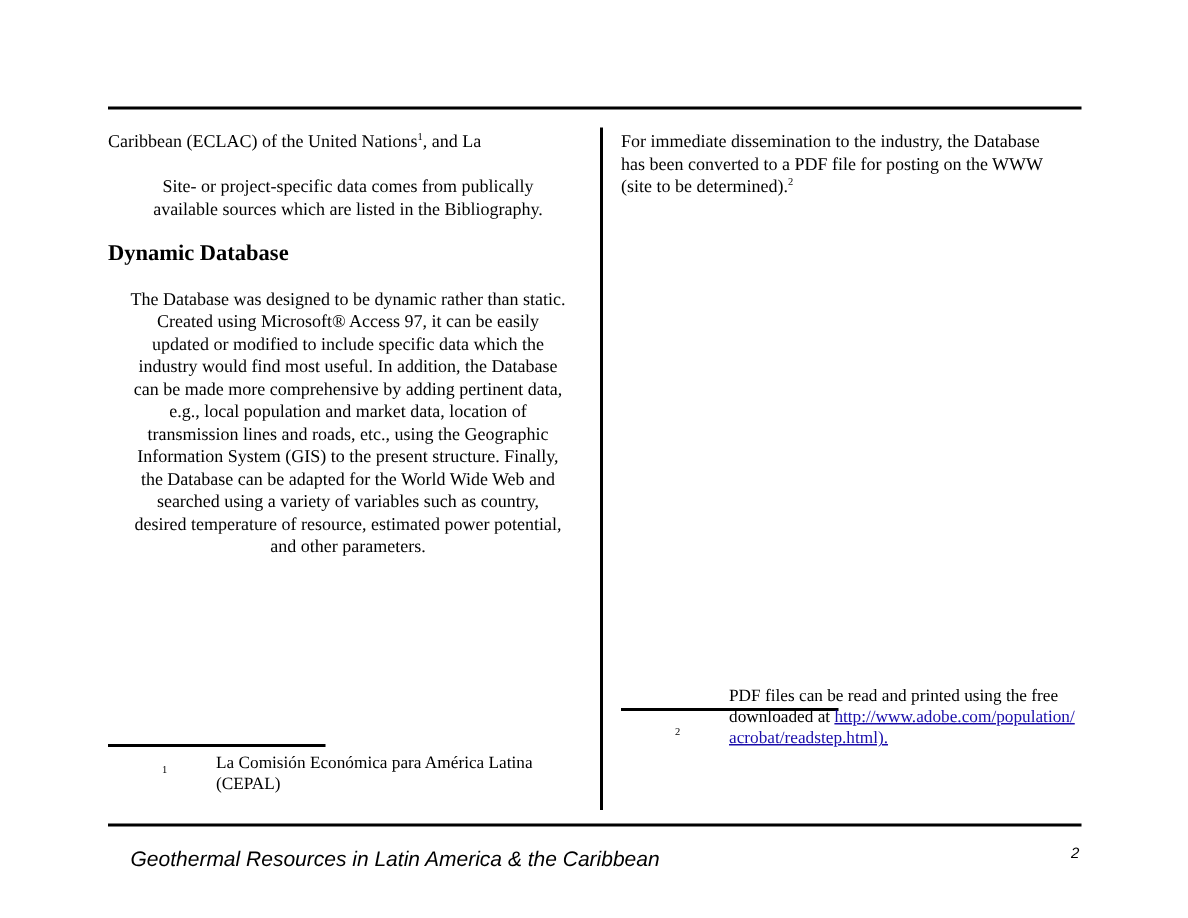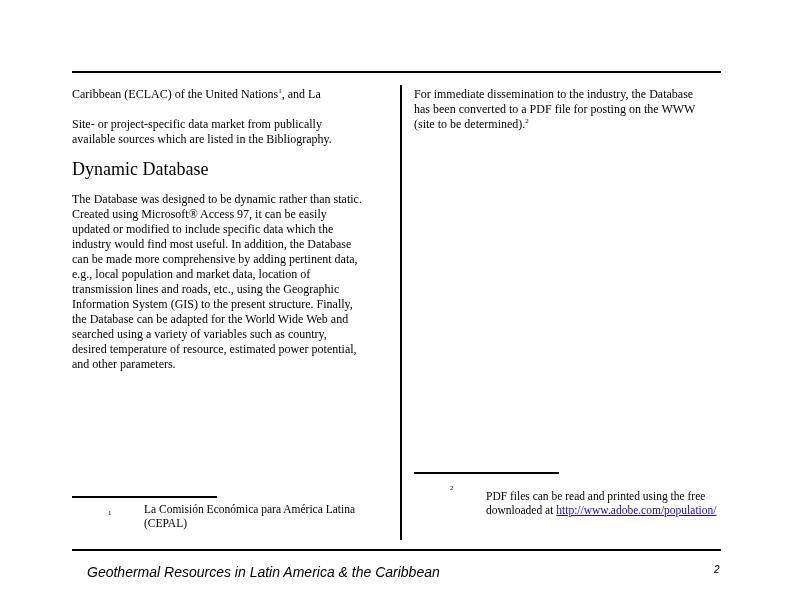--- a/index.html
+++ b/index.html
@@ -4,50 +4,50 @@
 <style>
   html, body { margin:0; padding:0; background:#fff; }
   body { width:792px; height:612px; position:relative; overflow:hidden; font-family:"Liberation Serif", serif; color:#000; }
   .rule-top { position:absolute; left:72px; top:71px; width:649px; height:2px; background:#000; }
   .rule-bottom { position:absolute; left:72px; top:549px; width:649px; height:2px; background:#000; }
   .col-divider { position:absolute; left:400px; top:85px; width:2px; height:455px; background:#000; }
   .col { position:absolute; font-size:12px; line-height:15px; }
   .col-left { left:72px; top:87px; width:320px; }
   .col-right { left:414px; top:87px; width:300px; }
   .col p { margin:0; }
-  .para { white-space:pre-line; }
+  .para { white-space:pre-line;text-align:center; }
   .gap { height:15px; }
-  .heading { font-weight:normal; font-size:18px; }
+  .heading { font-weight:bold; font-size:15px; }
   sup { font-size:7px; line-height:0; vertical-align:5px; }
   .fn-rule { position:absolute; height:1.5px; background:#000; }
   .fn-rule-left { left:72px; top:496px; width:145px; }
   .fn-rule-right { left:414px; top:472px; width:145px; }
   .fn { position:absolute; font-size:11.5px; line-height:14px; }
   .fn-num { position:absolute; font-size:7px; }
   .fn1-num { left:108px; top:509px; }
   .fn1-text { left:144px; top:502px; width:240px; white-space:pre-line; }
   .fn2-num { left:450px; top:484px; }
-  .fn2-text { left:486px; top:489px; width:240px; }
+  .fn2-text { left:486px; top:457px; width:240px; }
   .fn2-text .line { display:block; }
   a.link { color:#1a0dab; text-decoration:underline; }
   .footer-title { position:absolute; left:87px; top:564px; font-family:Liberation Sans, sans-serif; font-style:italic; font-size:14px; }
   .footer-page { position:absolute; left:714px; top:564px; font-family:"Liberation Sans", sans-serif; font-style:italic; font-size:10px; }
 </style>
 </head>
 <body>
 
 <div class="rule-top"></div>
 <div class="col-divider"></div>
 
 <div class="col col-left">
   <p>
     <span>Caribbean (ECLAC) of the United Nations</span><sup>1</sup><span>, and La</span><br>
   </p>
   <div class="gap"></div>
-  <p class="para">Site- or project-specific data market from publically
+  <p class="para">Site- or project-specific data comes from publically
 available sources which are listed in the Bibliography.</p>
   <div class="gap"></div>
   <p class="heading">Dynamic Database</p>
   <div class="gap"></div>
   <p class="para">The Database was designed to be dynamic rather than static.
 Created using Microsoft® Access 97, it can be easily
 updated or modified to include specific data which the
 industry would find most useful.  In addition, the Database
 can be made more comprehensive by adding pertinent data,
 e.g., local population and market data, location of
@@ -68,17 +68,18 @@
 <div class="fn-rule fn-rule-left"></div>
 <div class="fn-num fn1-num">1</div>
 <div class="fn fn1-text">La Comisión Económica para América Latina
 (CEPAL)</div>
 
 <div class="fn-rule fn-rule-right"></div>
 <div class="fn-num fn2-num">2</div>
 <div class="fn fn2-text">
   <span class="line">PDF files can be read and printed using the free</span>
   <span class="line"><span>downloaded at </span><a class="link">http://www.adobe.com/population/</a></span>
+  <span class="line"><a class="link">acrobat/readstep.html).</a></span>
 </div>
 
 <div class="rule-bottom"></div>
 <div class="footer-title">Geothermal Resources in Latin America &amp; the Caribbean</div>
 <div class="footer-page">2</div>
 
 </body></html>

